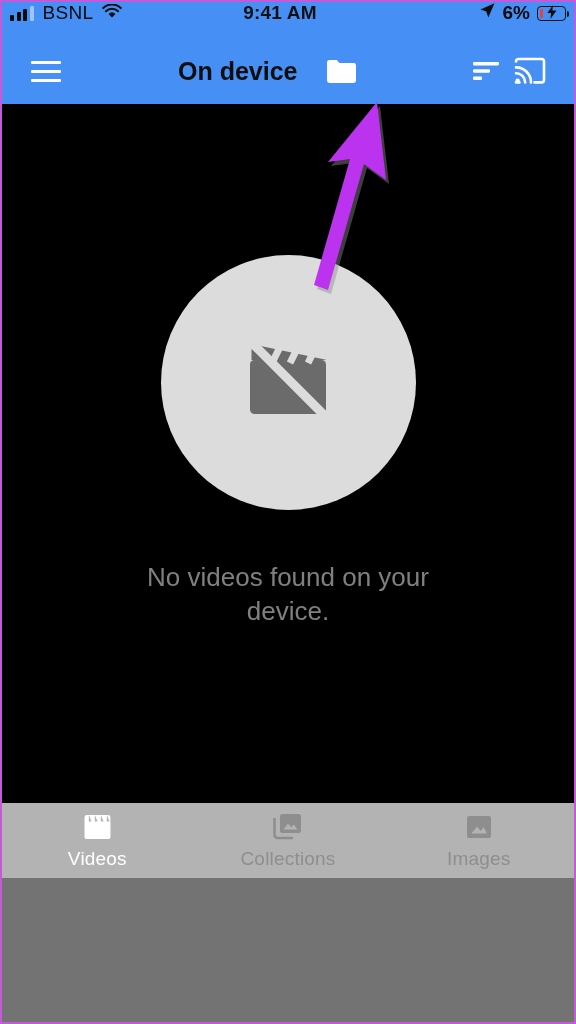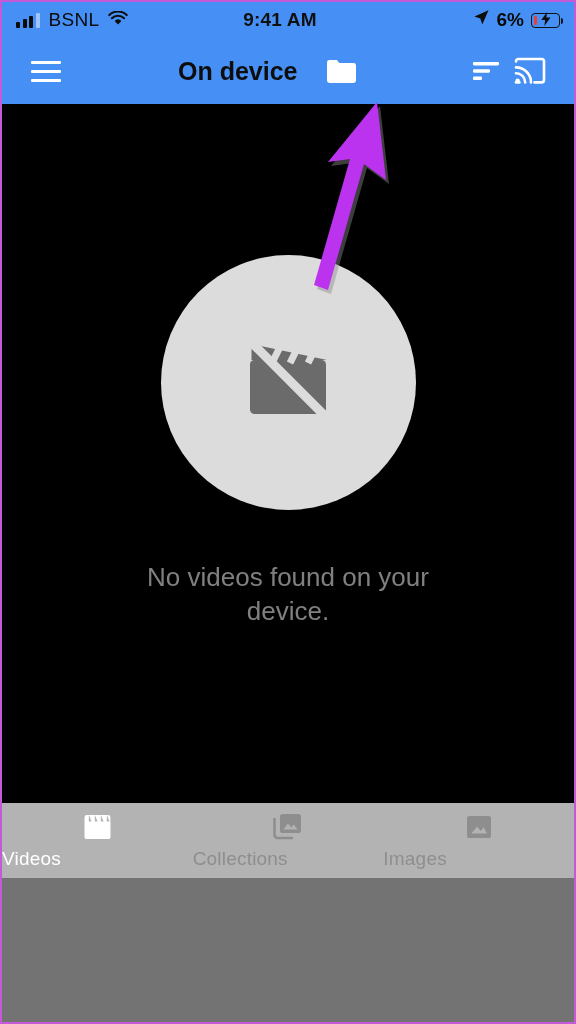--- a/index.html
+++ b/index.html
@@ -16,22 +16,22 @@
     background: #ffffff;
     overflow: hidden;
   }
 
   
   .statusbar {
     position: relative;
     height: 36px;
     background: #4690f5;
     display: flex;
-    align-items: center;
-    padding: 0 14px;
+    align-items: flex-start;
+    padding: 0 8px;
     color: #0a0a0a;
   }
   .sb-left { display: flex; align-items: center; gap: 9px; }
   .sb-center {
     position: absolute; left: 0; right: 16px;
     text-align: center;
     font-size: 19px; font-weight: 700;
     letter-spacing: .2px;
     color: #101010;
     pointer-events: none;
@@ -120,21 +120,21 @@
 
   
   .bottomnav {
     height: 75px;
     background: #b3b3b3;
     display: flex;
   }
   .navitem {
     flex: 1;
     display: flex; flex-direction: column;
-    justify-content: center;
+    align-items: center; justify-content: center;
     gap: 6px;
   }
   .navitem .nlabel { font-size: 19px; letter-spacing: .2px; }
   .navitem.active .nlabel { color: #ffffff; }
   .navitem.inactive .nlabel { color: #8e8e8e; }
   .navicon { height: 30px; display: flex; align-items: center; justify-content: center; }
 
   
   .letterbox {
     height: 148px;

